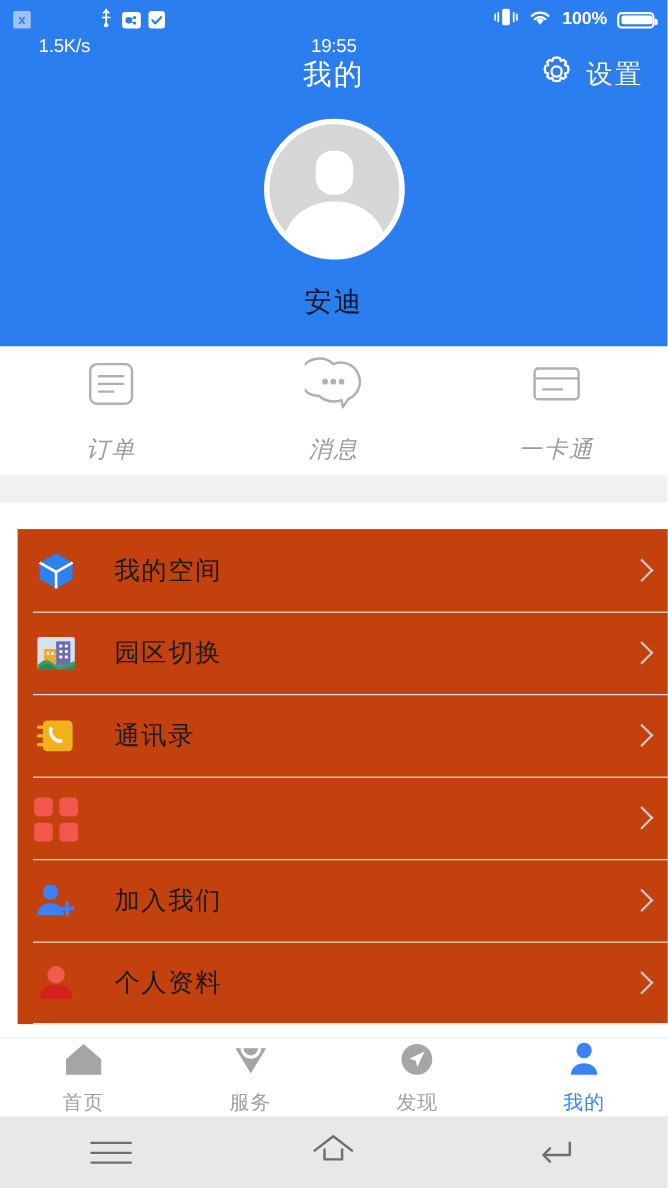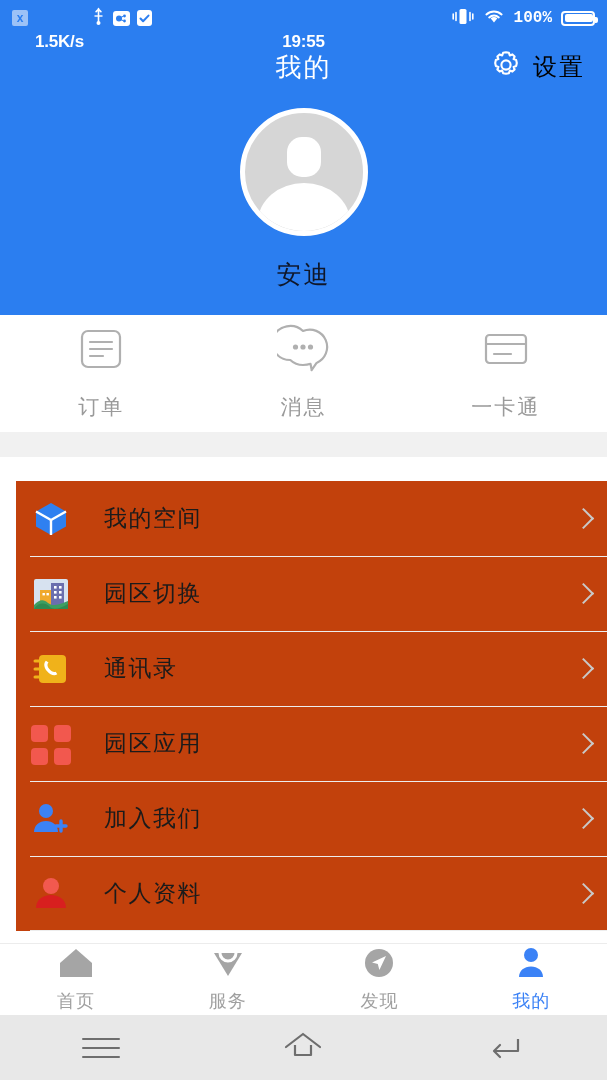--- a/index.html
+++ b/index.html
@@ -15,55 +15,55 @@
   
   .hero { position:absolute; left:0; top:0; width:607px; height:315px; background:#2b7ef0; }
 
   .statusbar {
     position:absolute; left:0; top:0; width:607px; height:36px;
     display:flex; align-items:center; padding:0 12px; color:#fff;
   }
   .sb-left { display:flex; align-items:center; gap:7px; }
   .sb-right { display:flex; align-items:center; gap:9px; margin-left:auto; }
   .sb-center { position:absolute; left:0; right:0; text-align:center; font-size:17px; font-weight:bold; letter-spacing:.3px; }
-  .sb-text { font-size:17px; font-weight:bold; letter-spacing:-.2px;margin-top:48px; }
-  .sb-pct { font-size:16px; font-weight:bold;font-family:Liberation Mono, monospace; }
+  .sb-text { font-size:17px; font-weight:normal; letter-spacing:-.2px;margin-top:48px; }
+  .sb-pct { font-size:16px; font-weight:bold; }
   .ic-x {
     width:16px; height:16px; background:#9cc2f7; border-radius:2px;
     color:#2b7ef0; font-size:12px; font-weight:bold; line-height:16px; text-align:center;
   }
   .ic-chip { width:17px; height:15px; background:#fff; border-radius:3px; display:flex; align-items:center; justify-content:center; }
   .ic-chk { width:15px; height:16px; background:#fff; border-radius:3px; display:flex; align-items:center; justify-content:center; }
   .batt { width:34px; height:15px; border:2px solid #fff; border-radius:4px; position:relative; }
   .batt::after { content:""; position:absolute; right:-5px; top:4px; width:3px; height:6px; background:#fff; border-radius:0 2px 2px 0; }
   .batt i { position:absolute; left:1.5px; top:1.5px; bottom:1.5px; width:28px; background:#fff; border-radius:2px; display:block; }
 
   .titlebar { position:absolute; left:0; top:42px; width:607px; height:50px; }
   .page-title {
     position:absolute; left:0; right:0; text-align:center; line-height:50px;
     color:#fff; font-size:26px; letter-spacing:2px;
   }
   .settings-btn {
     position:absolute; right:22px; top:0; height:50px;
     display:flex; align-items:center; gap:11px; cursor:pointer;
   }
-  .settings-label { color:#000000; font-size:24px; letter-spacing:2px; }
+  .settings-label { color:#fef9c3; font-size:24px; letter-spacing:2px; }
 
   .avatar-wrap { position:absolute; left:0; top:108px; width:607px; text-align:center; }
   .avatar {
     width:128px; height:128px; border-radius:50%;
     background:#d6d6d6; border:5px solid #ffffff; margin:0 auto;
     position:relative; overflow:hidden;
   }
   .av-head { position:absolute; left:50%; top:24px; transform:translateX(-50%); width:34px; height:40px; background:#fff; border-radius:15px; }
   .av-body { position:absolute; left:50%; bottom:-30px; transform:translateX(-50%); width:92px; height:78px; background:#fff; border-radius:50% 50% 40% 40%; }
   .user-name { margin-top:22px; color:#0f172a; font-size:25px; letter-spacing:2px; }
 
   
-  .quick { position:absolute; left:0; top:315px; width:607px; height:114px; background:#fff; display:flex; }
+  .quick { position:absolute; left:0; top:315px; width:607px; height:114px; background:#fff; display:flex;font-style:italic; }
   .quick-item { flex:1; display:flex; flex-direction:column; align-items:center; justify-content:center; cursor:pointer; gap:14px; }
   .quick-label { color:#9a9a9a; font-size:21px; letter-spacing:2px; }
 
   .band { position:absolute; left:0; top:432px; width:607px; height:25px; background:#f1f1f1; }
 
   
   .list { position:absolute; left:16px; top:457px; width:607px; background:#c2410c;margin-top:24px; }
   .row { position:relative; height:75px; display:flex; align-items:center; padding-left:14px; cursor:pointer; }
   .row + .row::before { content:""; position:absolute; left:14px; right:0; top:0; height:1px; background:#ededed; }
   .list::after { content:""; position:absolute; left:14px; right:0; bottom:0; height:1px; background:#ededed; }
@@ -251,21 +251,20 @@
       <span class="chev"></span>
     </div>
 
     <div class="row">
       <span class="row-icon ic-grid">
         <span></span>
           <span></span>
           <span></span>
           <span></span>
       </span>
-      <span class="row-label">园区应用</span>
       <span class="chev"></span>
     </div>
 
     <div class="row">
       <span class="row-icon">
         <svg width="42" height="42" viewBox="0 0 42 42">
           <circle cx="16" cy="13" r="7" fill="#3b82f6"></circle>
           <path d="M4 34c0-6.6 5.4-11 12-11s12 4.4 12 11z" fill="#3b82f6"></path>
           <path d="M31 23v10M26 28h10" stroke="#3b82f6" stroke-width="3.4" stroke-linecap="round"></path>
         </svg>

